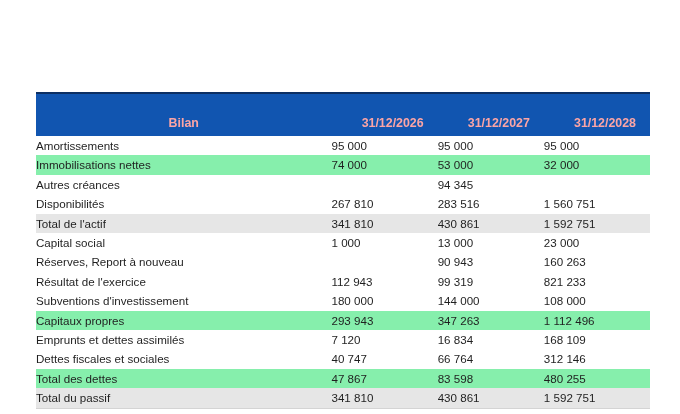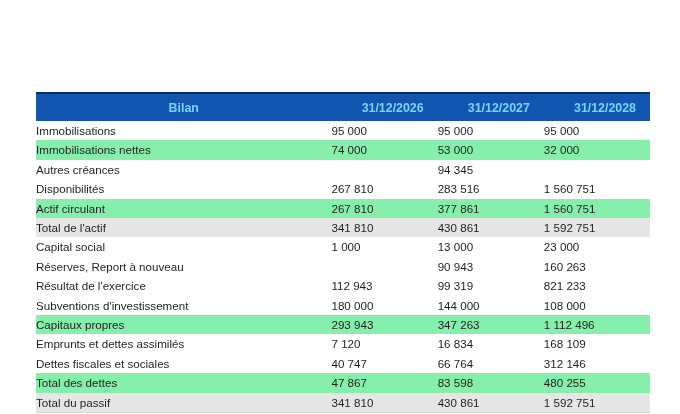--- a/index.html
+++ b/index.html
@@ -64,24 +64,24 @@
     width: 614px;
   }
   table.bilan {
     width: 100%;
     border-collapse: collapse;
     table-layout: fixed;
     font-size: 11.6px;
   }
   table.bilan thead th {
     background: #1155b0;
-    color: #7dd3fc;
+    color: #fca5a5;
     font-weight: bold;
     font-size: 12.4px;
-    padding: 7px 0 6px 0;
+    padding: 22px 0 6px 0;
     border-top: 2px solid #0c2f63;
     white-space: nowrap;
   }
   th.col-label   { text-align: center; }
   th.col-value   { text-align: right; padding-right: 14px !important; }
 
   col.c-label { width: 295px; }
   col.c-val   { width: 106px; }
 
   table.bilan tbody td {
@@ -123,21 +123,21 @@
       <thead>
         <tr>
           <th class="col-label">Bilan</th>
           <th class="col-value">31/12/2026</th>
           <th class="col-value">31/12/2027</th>
           <th class="col-value">31/12/2028</th>
         </tr>
       </thead>
       <tbody id="table-body">
           <tr class="plain">
-            <td class="lbl">Immobilisations</td>
+            <td class="lbl">Amortissements</td>
             <td class="val">95 000</td>
             <td class="val">95 000</td>
             <td class="val">95 000</td>
           </tr>
           <tr class="shade-dark">
             <td class="lbl">Immobilisations nettes</td>
             <td class="val">74 000</td>
             <td class="val">53 000</td>
             <td class="val">32 000</td>
           </tr>
@@ -146,26 +146,20 @@
             <td class="val"></td>
             <td class="val">94 345</td>
             <td class="val"></td>
           </tr>
           <tr class="plain">
             <td class="lbl">Disponibilités</td>
             <td class="val">267 810</td>
             <td class="val">283 516</td>
             <td class="val">1 560 751</td>
           </tr>
-          <tr class="shade-dark">
-            <td class="lbl">Actif circulant</td>
-            <td class="val">267 810</td>
-            <td class="val">377 861</td>
-            <td class="val">1 560 751</td>
-          </tr>
           <tr class="shade-light">
             <td class="lbl">Total de l'actif</td>
             <td class="val">341 810</td>
             <td class="val">430 861</td>
             <td class="val">1 592 751</td>
           </tr>
           <tr class="plain">
             <td class="lbl">Capital social</td>
             <td class="val">1 000</td>
             <td class="val">13 000</td>

